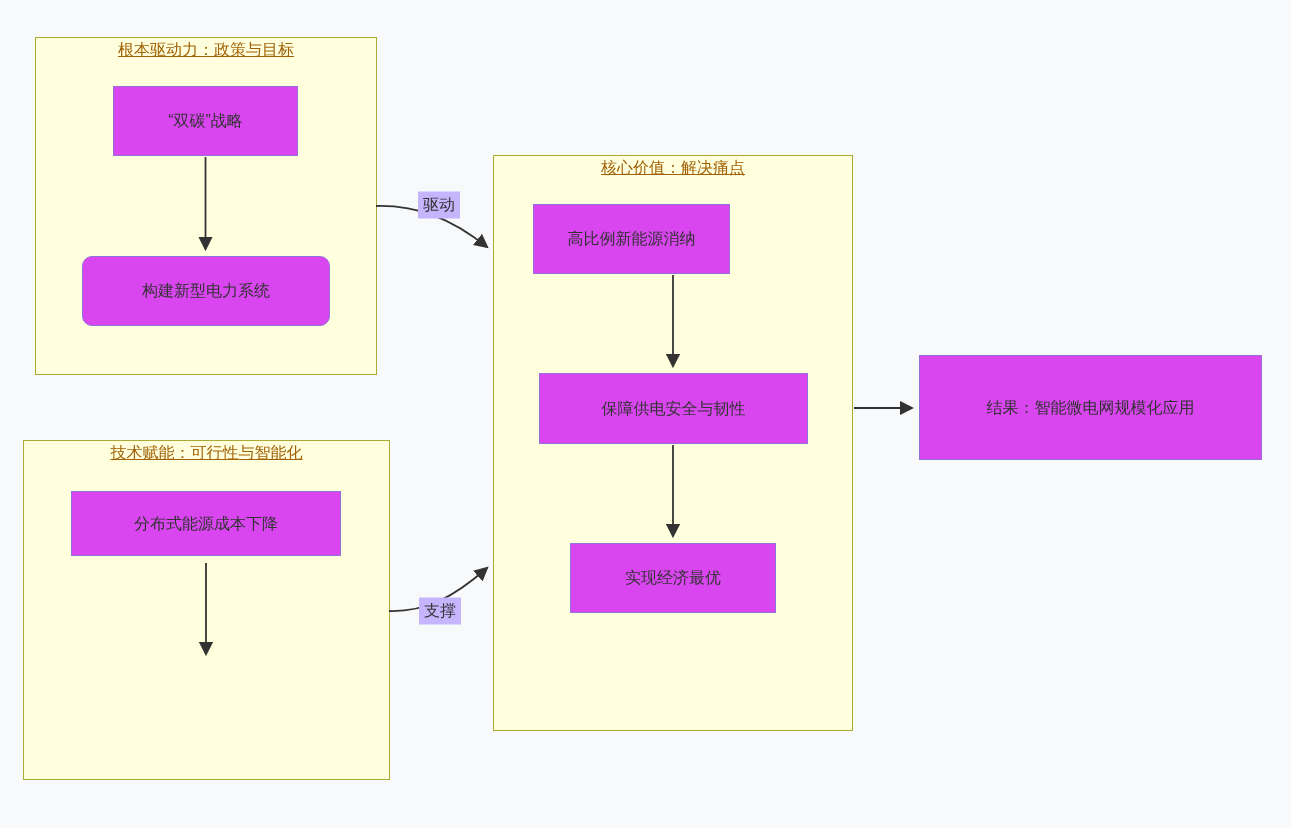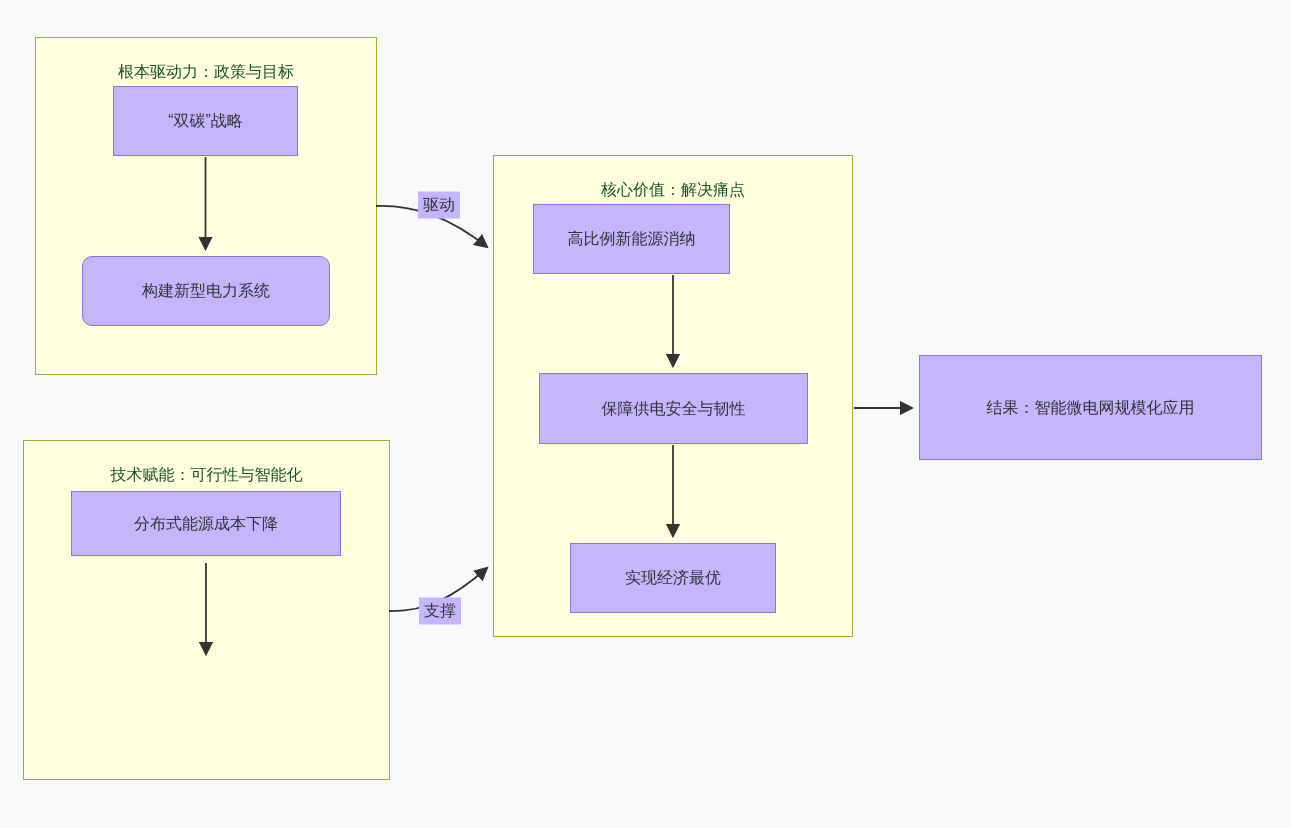--- a/index.html
+++ b/index.html
@@ -16,28 +16,29 @@
   }
   .group {
     position: absolute;
     background: #ffffde;
     border: 1px solid #aaaa33;
     box-sizing: border-box;
   }
   .group-title {
     display: block;
     text-align: center;
-    padding-top: 24px;
+    padding-top: 2px;
     font-size: 16px;
-    color: #14532d;
+    color: #a16207;
     white-space: nowrap;
+    text-decoration: underline;
   }
   .node {
     position: absolute;
-    background: #c4b5fd;
+    background: #d946ef;
     border: 1px solid #9370db;
     box-sizing: border-box;
     display: flex;
     align-items: center;
     justify-content: center;
     text-align: center;
     font-size: 16px;
     color: #333333;
     line-height: 1.5;
     padding: 12px 12px;
@@ -67,21 +68,21 @@
 <div class="canvas">
 
   <div class="group" style="left:35px; top:37px; width:342px; height:338px;">
     <span class="group-title">根本驱动力：政策与目标</span>
   </div>
 
   <div class="group" style="left:23px; top:440px; width:367px; height:340px;">
     <span class="group-title">技术赋能：可行性与智能化</span>
   </div>
 
-  <div class="group" style="left:493px; top:155px; width:360px; height:482px;">
+  <div class="group" style="left:493px; top:155px; width:360px; height:576px;">
     <span class="group-title">核心价值：解决痛点</span>
   </div>
 
   <div class="node" style="left:113px; top:86px; width:185px; height:70px;">“双碳”战略</div>
 
   <div class="node" style="left:82px; top:256px; width:248px; height:70px;border-radius:10px;">构建新型电力系统</div>
 
   <div class="node" style="left:71px; top:491px; width:270px; height:65px;">分布式能源成本下降</div>
 
 

